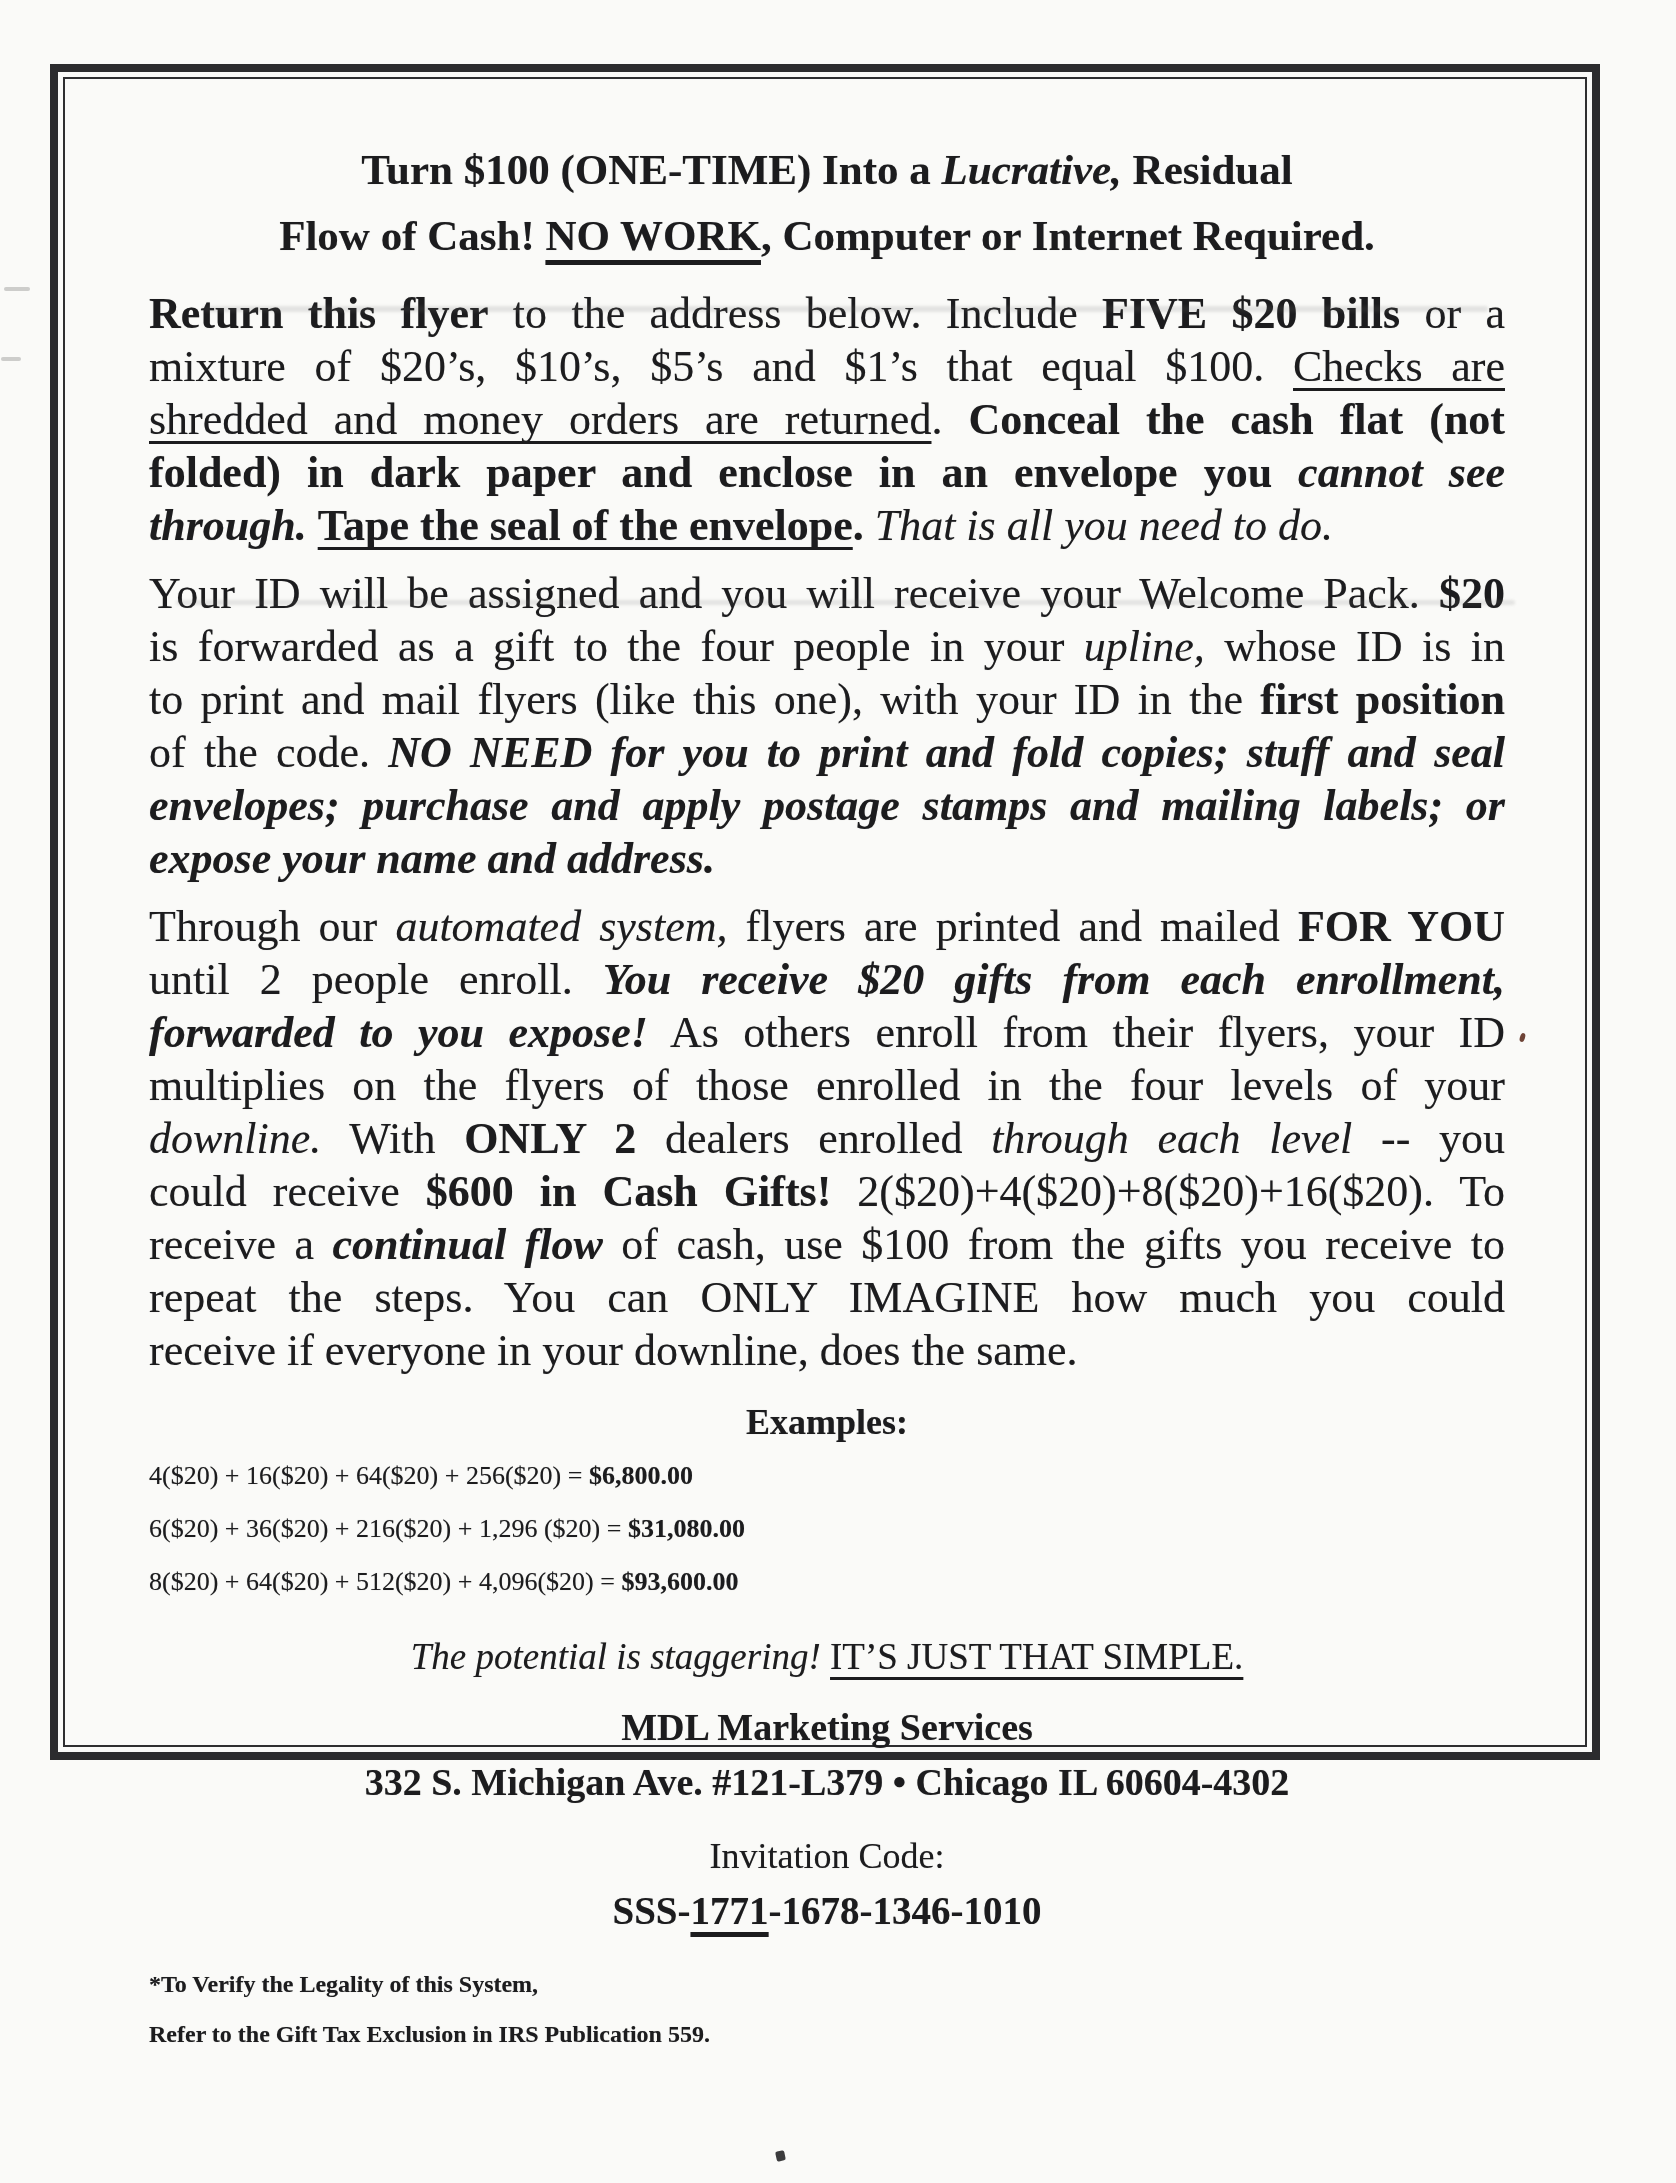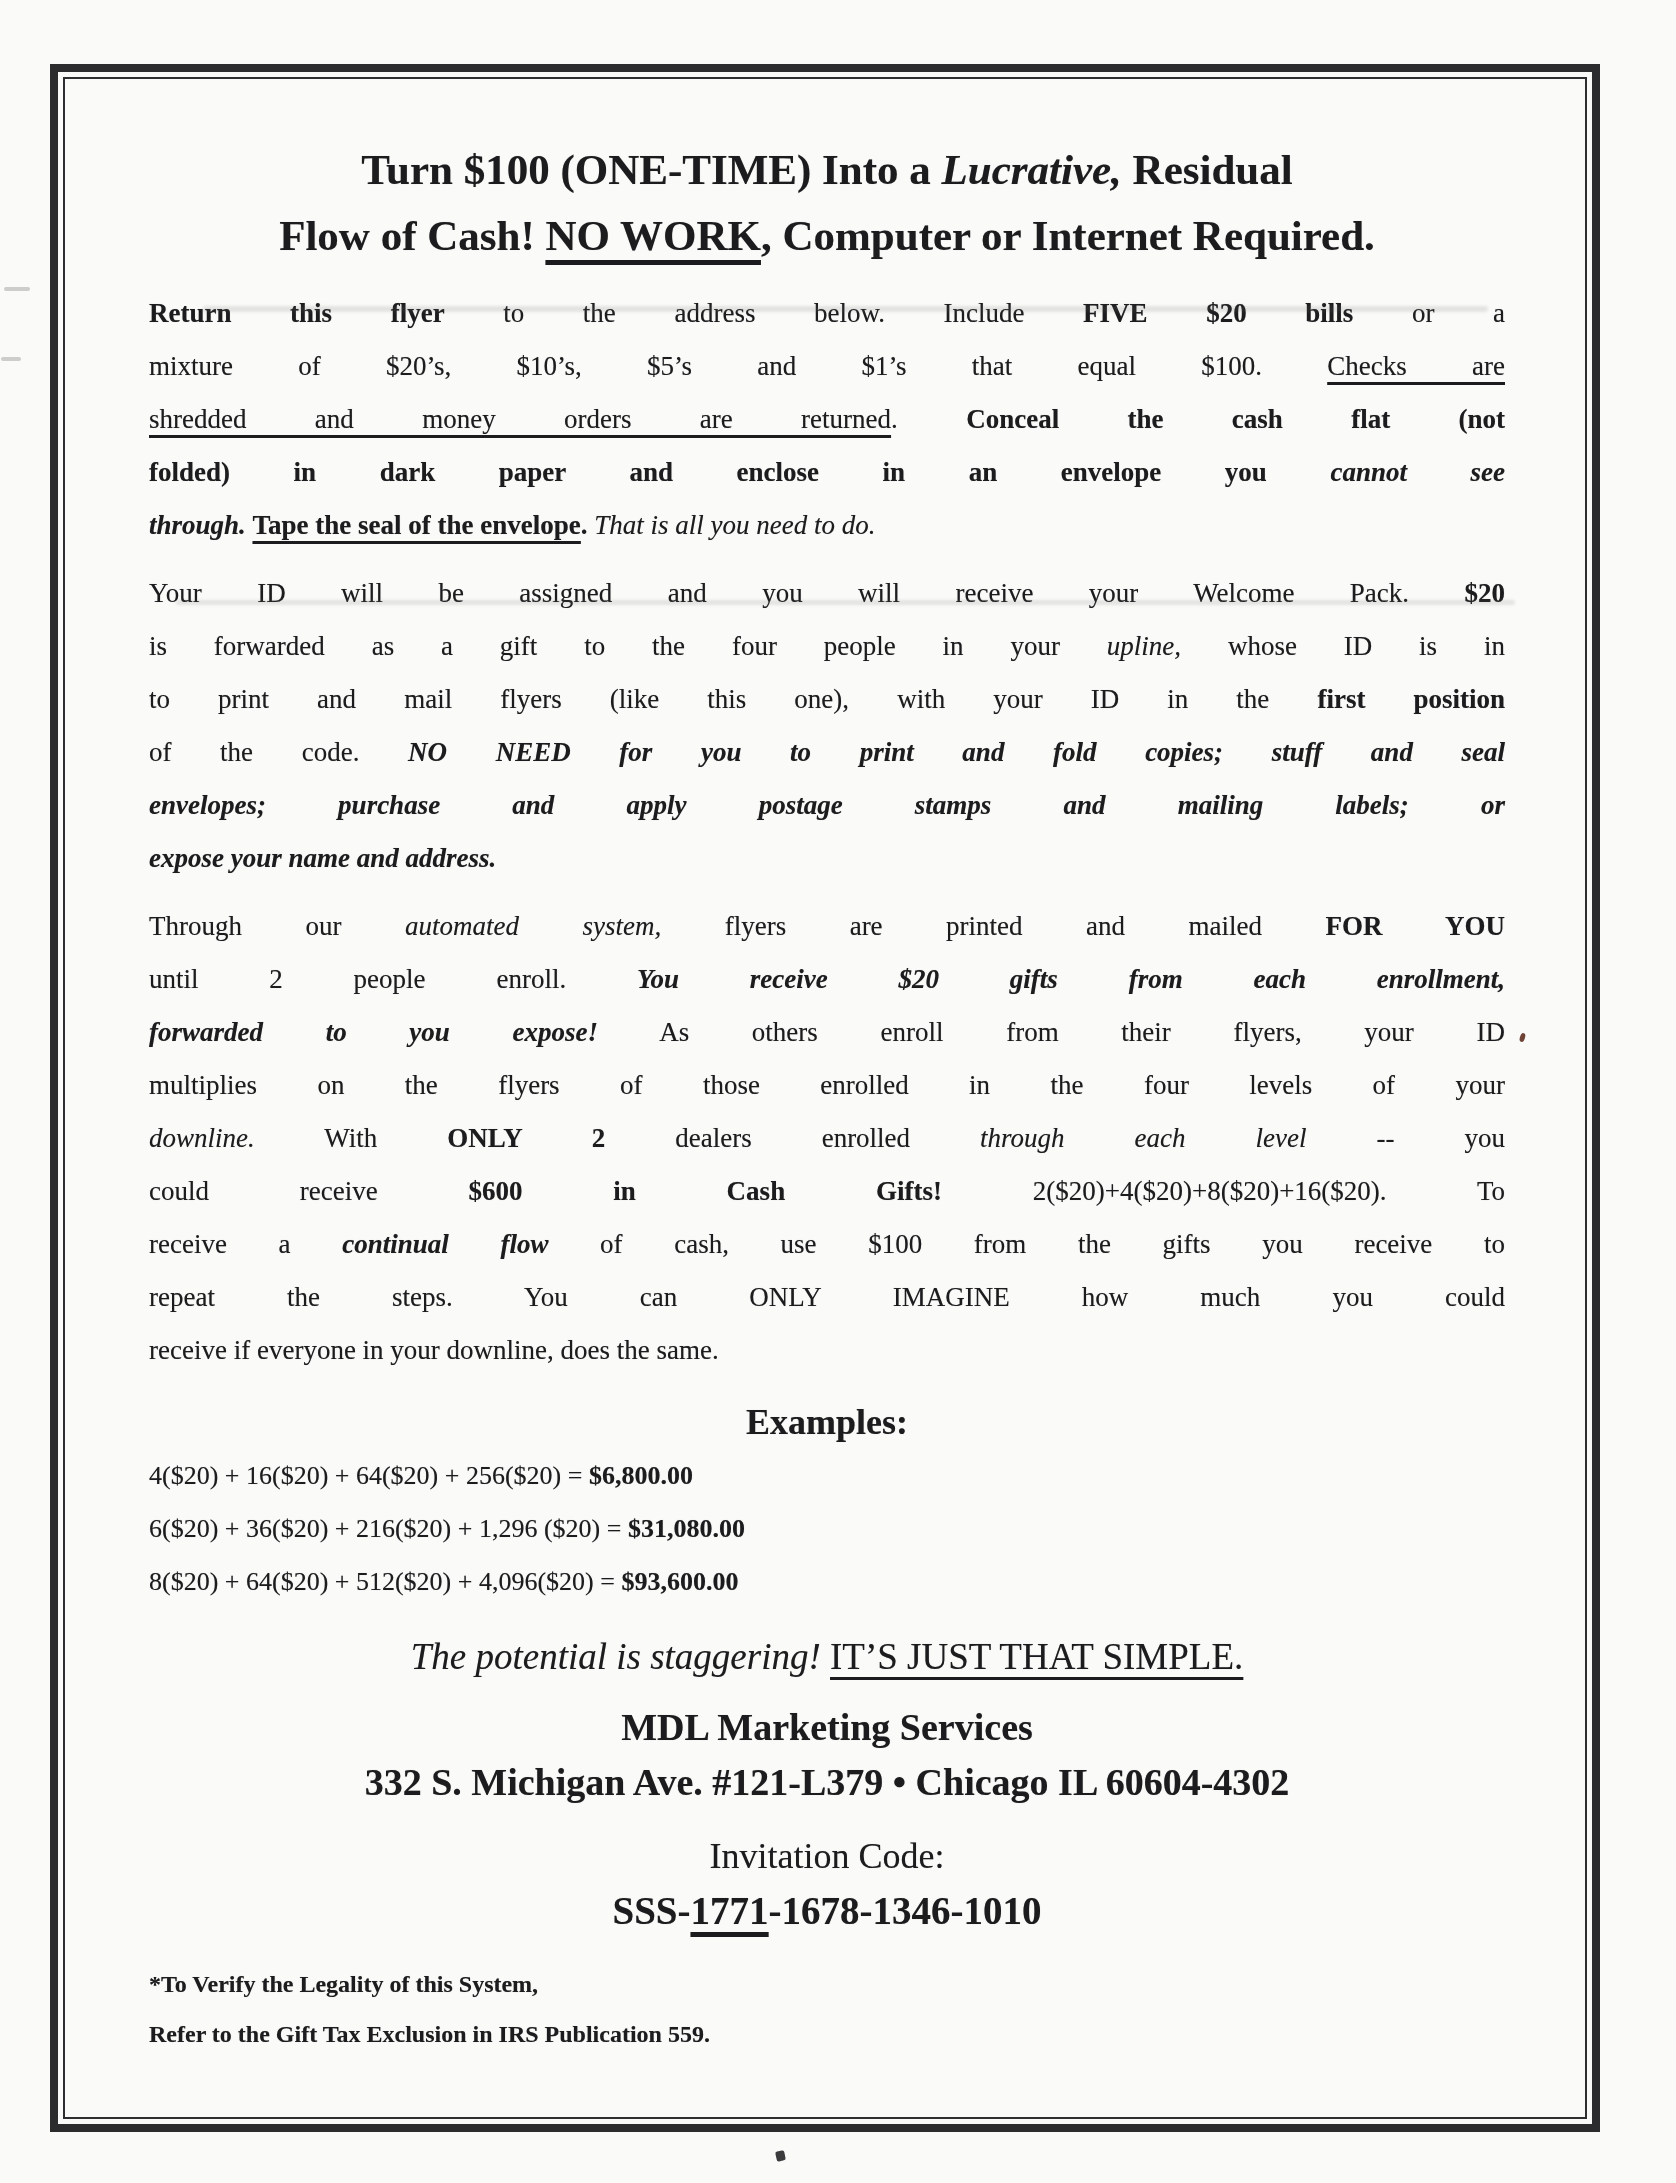--- a/index.html
+++ b/index.html
@@ -6,42 +6,42 @@
   html,body{margin:0;padding:0;}
   body{
     width:1676px;height:2183px;position:relative;
     background:#fafaf8;
     font-family:"Liberation Serif","DejaVu Serif",serif;
     color:#1c1c1e;
     overflow:hidden;
   }
   
   .frame-outer{
-    position:absolute;left:50px;top:64px;width:1550px;height:2068px;
+    position:absolute;left:50px;top:64px;width:1550px;height:1696px;
     border:8.8px solid #2c2c2e;box-sizing:border-box;
   }
   .frame-inner{
     position:absolute;inset:4.7px;border:2px solid #2e2e30;
   }
   .content{
     position:absolute;inset:0;
     padding:65px 87px 0 91px;box-sizing:border-box;
     text-shadow:0 0 0.7px rgba(25,25,25,.4);
   }
   
   .r-n{}
   .r-b{font-weight:bold;}
   .r-i{font-style:italic;}
   .r-bi{font-weight:bold;font-style:italic;}
   .r-u{text-decoration:underline;text-decoration-thickness:3.4px;text-underline-offset:6.8px;text-decoration-skip-ink:none;}
   .r-bu{font-weight:bold;text-decoration:underline;text-decoration-thickness:3.4px;text-underline-offset:6.8px;text-decoration-skip-ink:none;}
   
   .title-line{font-size:43px;line-height:66px;text-align:center;white-space:nowrap;}
   .title-line .r-u,.title-line .r-bu{text-decoration-thickness:5.4px;text-underline-offset:9.5px;}
-  .body-line{font-size:27px;line-height:53px;}
+  .body-line{font-size:44px;line-height:53px;}
   .jline{text-align:justify;text-align-last:justify;}
   .jline-last{text-align:justify;text-align-last:left;}
   .examples-heading-line{font-size:36px;line-height:53px;text-align:center;white-space:nowrap;}
   .example-row{font-size:26px;line-height:53px;white-space:nowrap;}
   .tagline-line{font-size:37px;line-height:57px;text-align:center;white-space:nowrap;}
   .tagline-line .r-u{text-decoration-thickness:2.7px;text-underline-offset:8px;}
   .company-line{font-size:38px;line-height:53px;text-align:center;white-space:nowrap;}
   .address-line{font-size:38px;line-height:57px;text-align:center;white-space:nowrap;}
   .invlabel-line{font-size:36px;line-height:51px;text-align:center;white-space:nowrap;}
   .invcode-line{font-size:39px;line-height:58px;text-align:center;white-space:nowrap;}

